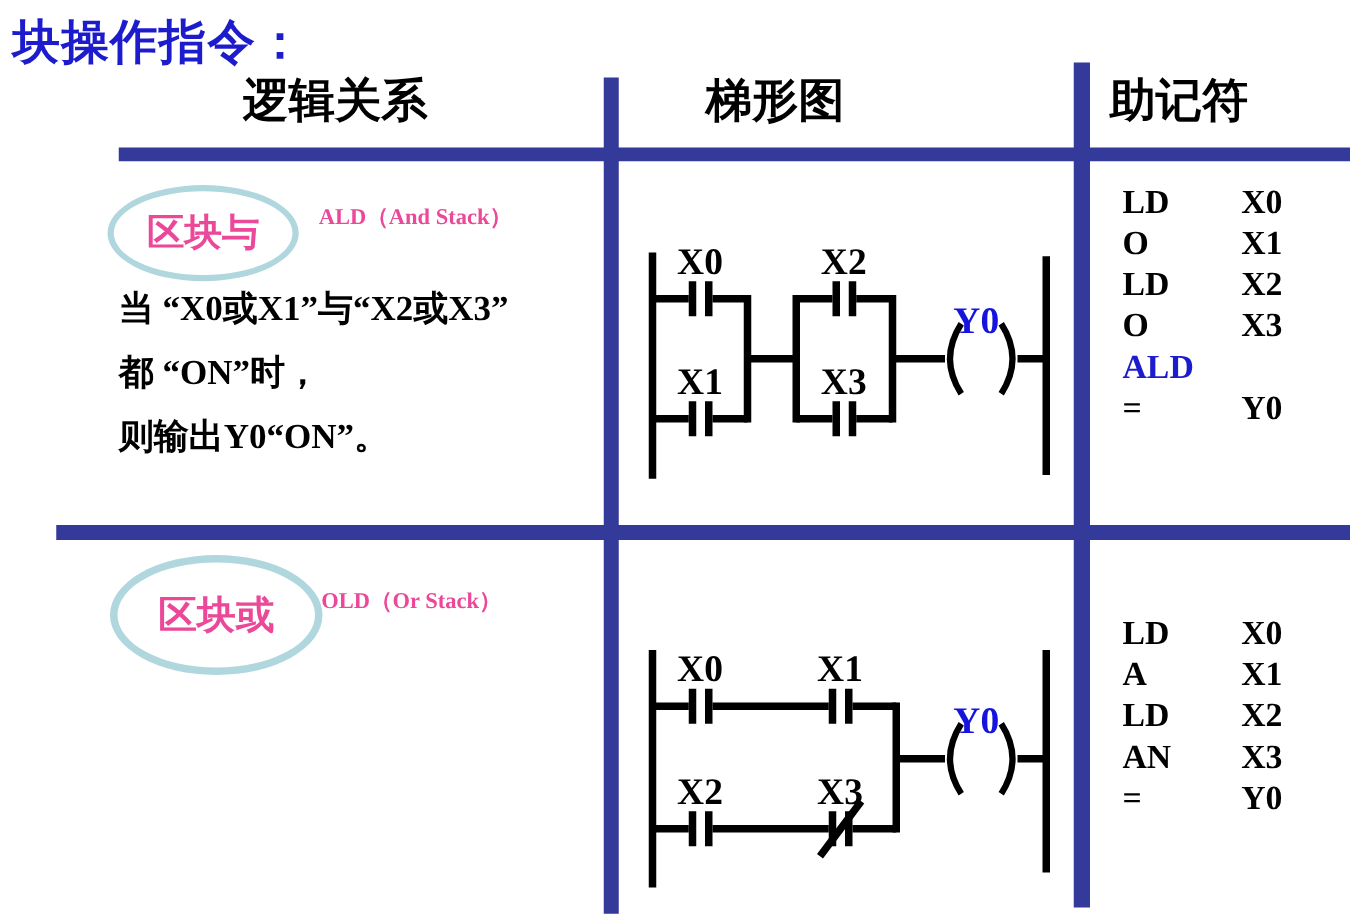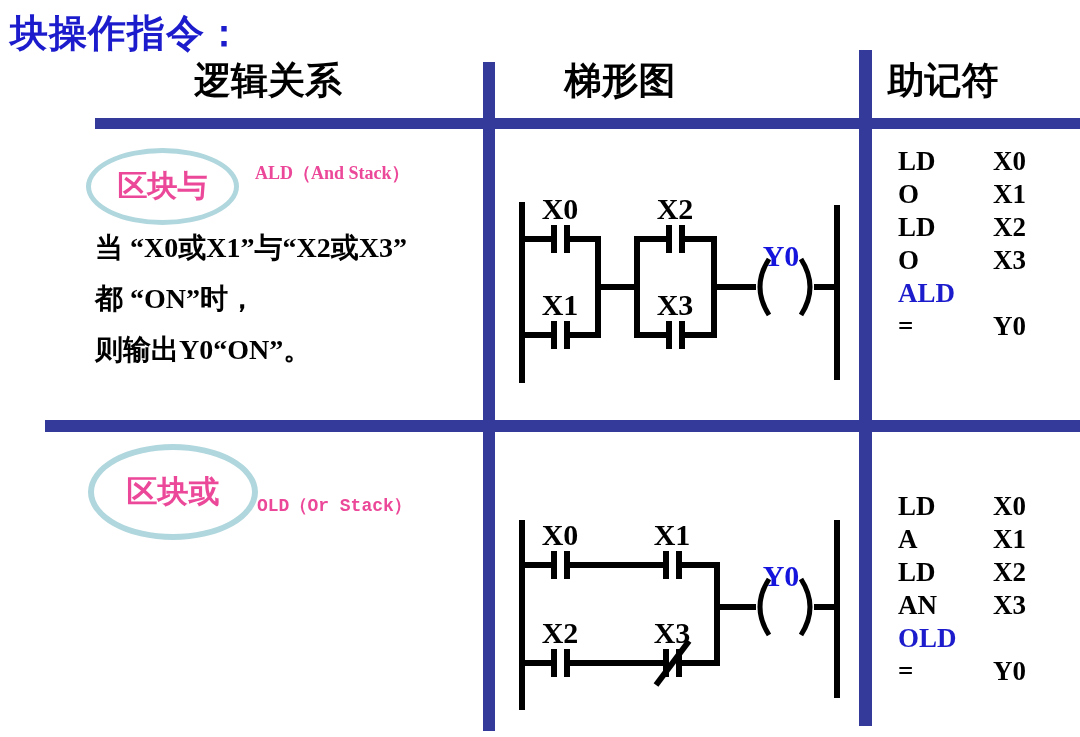--- a/index.html
+++ b/index.html
@@ -16,21 +16,21 @@
   .hdr{position:absolute;top:56px;font-size:37px;color:#000;transform:translateX(-50%);white-space:nowrap;}
   #hdr0{left:268px;} #hdr1{left:620px;} #hdr2{left:943px;}
   
   .ellipse{position:absolute;border:5px solid #b0d7dd;border-radius:50%;}
   #e1{left:86px;top:148px;width:143px;height:67px;}
   #e2{left:88px;top:444px;width:158px;height:84px;border-width:6px;}
   .tag{position:absolute;color:#ec4899;display:flex;align-items:center;justify-content:center;}
   #t1{left:86px;top:148px;width:153px;height:77px;font-size:30px;}
   #t2{left:88px;top:444px;width:170px;height:96px;font-size:31px;}
   .instr{position:absolute;color:#ec4899;font-size:18px;white-space:nowrap;text-align:right;}
-  #i1{left:255px;top:161px;} #i2{left:257px;top:493px;font-family:Liberation Mono, monospace;}
+  #i1{left:255px;top:161px;} #i2{left:257px;top:468px;}
   .desc{position:absolute;color:#000;font-size:28px;line-height:51px;}
   .desc div{white-space:pre;}
   #d1{left:95px;top:222px;}
   #d2{left:112px;top:547px;}
   #d2 div:first-child{text-indent:30px;}
   
   .ladder{position:absolute;width:350px;height:245px;z-index:1;}
   #l1{left:500px;top:165px;} #l2{left:500px;top:495px;}
   .ladder line{stroke:#000;stroke-width:6;}
   .ladder path{stroke:#000;stroke-width:5;fill:none;}
@@ -157,17 +157,16 @@
     <text class="lbl" x="60" y="148">X2</text>
     <text class="lbl" x="172" y="148">X3</text>
     <text class="lbl-blue" x="281" y="91">Y0</text>
   </svg>
 
   <div class="mnem" id="m2">
     <div class="mline"><span class="op">LD</span><span class="arg">X0</span></div>
     <div class="mline"><span class="op">A</span><span class="arg">X1</span></div>
     <div class="mline"><span class="op">LD</span><span class="arg">X2</span></div>
     <div class="mline"><span class="op">AN</span><span class="arg">X3</span></div>
-    <div class="mline accent"><span class="op">OLD</span><span class="arg"></span></div>
     <div class="mline"><span class="op">=</span><span class="arg">Y0</span></div>
   </div>
 
 </div>
 
 </body></html>

